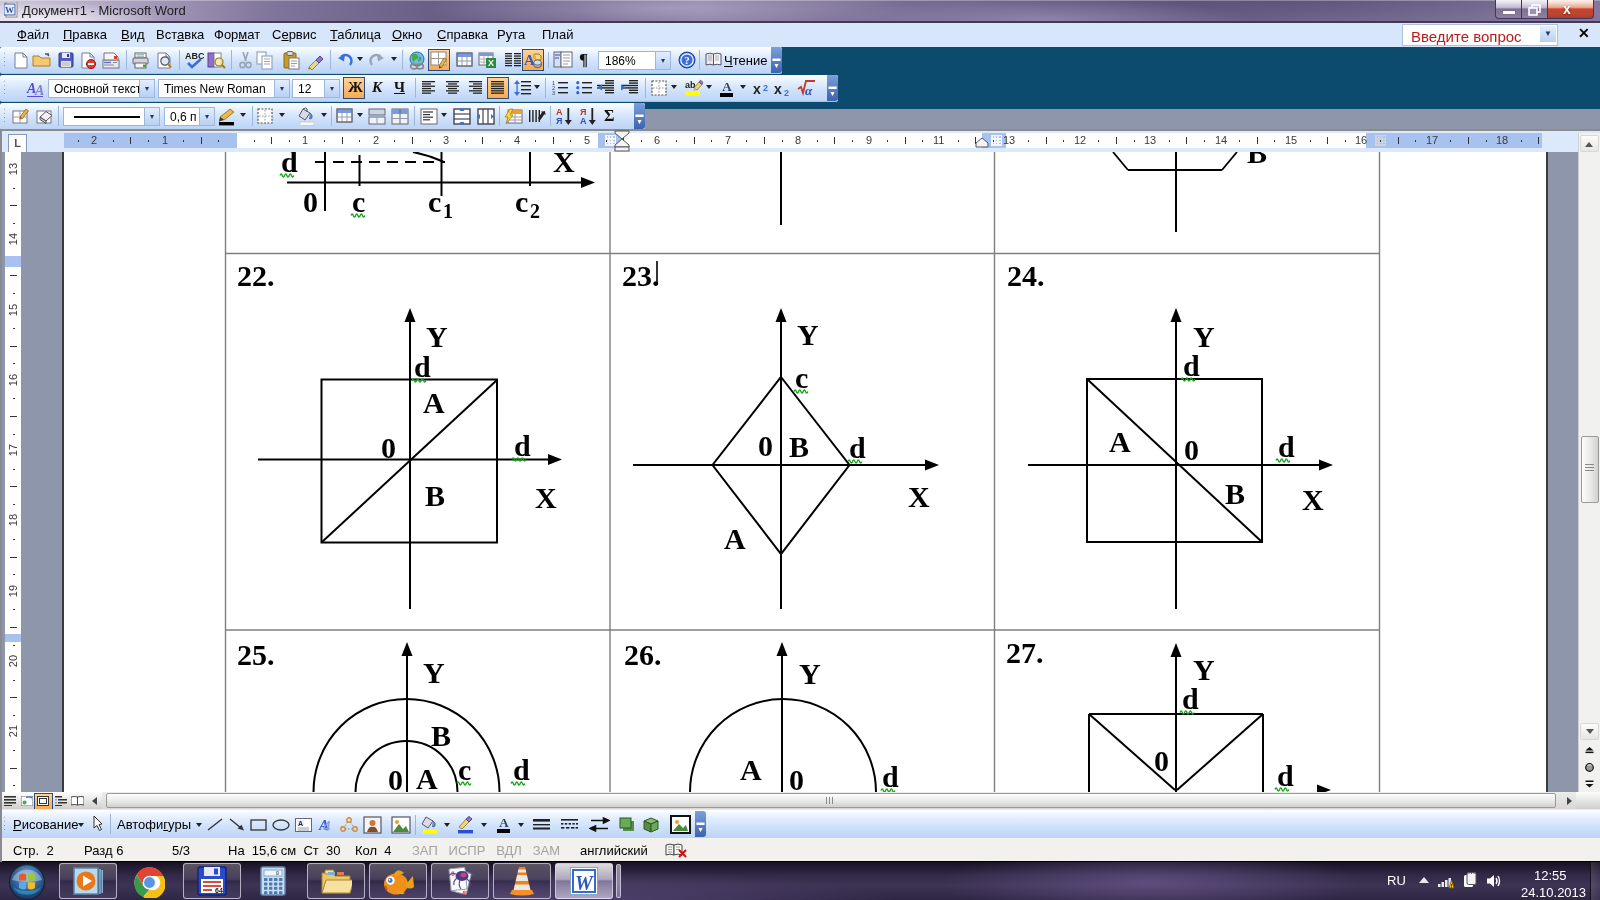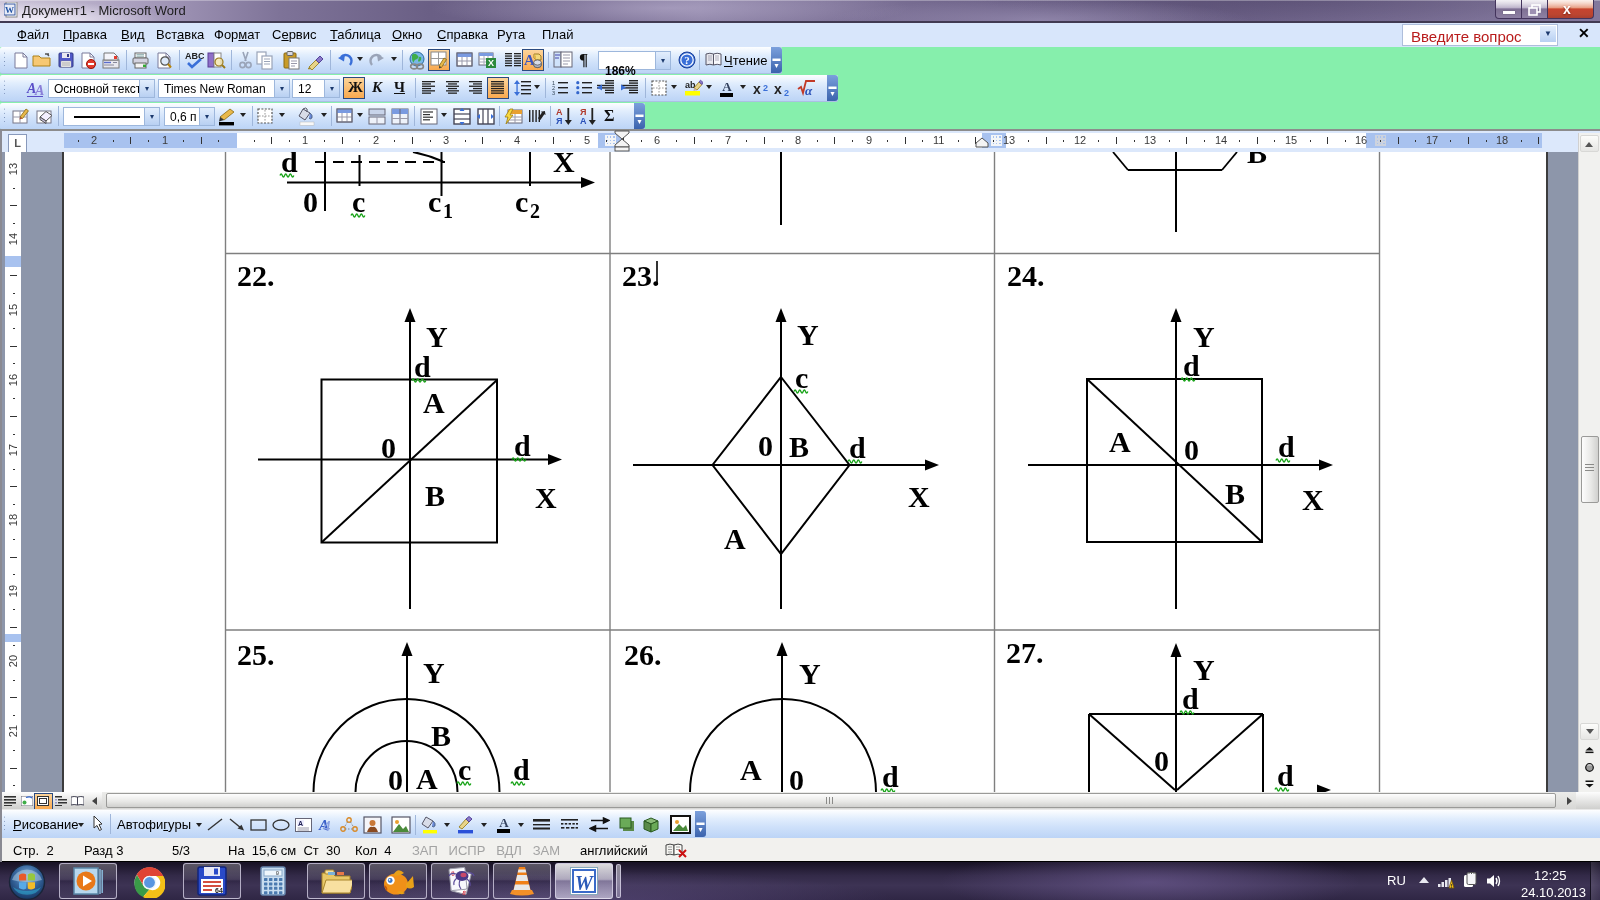--- a/index.html
+++ b/index.html
@@ -24,21 +24,21 @@
   #btnres{left:1521px;width:27px;
      background:linear-gradient(180deg,#cfc8d8 0%,#a99dbb 45%,#7e7093 50%,#8d80a3 100%);}
   #btncls{left:1547px;width:47px;border-radius:0 0 4px 0;
      background:linear-gradient(180deg,#f2c5b2 0%,#e0805f 45%,#c64430 50%,#bc4530 80%,#a83f30 100%);}
   .wbtn .g{position:absolute;left:0;top:0;width:100%;height:45%;
      background:linear-gradient(180deg,rgba(255,255,255,.75),rgba(255,255,255,.2));}
   
   #menubar{left:0;top:23px;width:1600px;height:24px;background:#d8e6fb;}
   #menubar .mi{position:absolute;top:4px;font-size:13px;color:#000;}
   
-  #tbband{left:0;top:47px;width:1600px;height:82px;background:#86efac;}
+  #tbband{left:0;top:47px;width:1600px;height:62px;background:#0c4a6e;}
   .tbrow{position:absolute;height:26px;
      background:linear-gradient(180deg,#fdfeff 0%,#e2eefd 30%,#cfe1fa 60%,#bcd4f6 100%);
      border-bottom:1px solid #aac0e2;border-radius:2px;}
   .grip{position:absolute;left:3px;top:4px;width:3px;height:18px;
      background-image:radial-gradient(circle 1.2px at 1.5px 2px,#7a90b8 55%,transparent 60%);
      background-size:3px 4.2px;}
   .tsep{position:absolute;top:3px;width:1px;height:20px;background:#9fb6da;}
   .chev{position:absolute;top:0;width:11px;height:26px;background:linear-gradient(180deg,#7ba0dc,#3b63ad);
      border-radius:0 3px 3px 0;color:#fff;font-size:8px;text-align:center;line-height:9px;}
   .combo{position:absolute;top:4px;height:19px;background:#fff;border:1px solid #9db7dc;box-sizing:border-box;
@@ -296,21 +296,21 @@
           <rect x="8" y="1" width="11" height="15" fill="#fff" stroke="#667" stroke-width="1"></rect>
           <g stroke="#99a" stroke-width="1">
             <line x1="10" y1="4" x2="17" y2="4"></line>
             <line x1="10" y1="7" x2="17" y2="7"></line>
             <line x1="10" y1="10" x2="17" y2="10"></line>
             <line x1="10" y1="13" x2="15" y2="13"></line>
           </g>
         </svg>
 <span class="ab" style="left:579px;top:3px;font-size:17px;font-weight:bold;color:#111;font-family:'Liberation Serif'">¶</span>
 <span class="combo" style="left:598px;width:73px;">
-          <span class="ab" style="left:6px;top:12px;font-weight:bold;">186%</span>
+          <span class="ab" style="left:6px;top:2px;">186%</span>
           <span class="cbtn">▾</span>
         </span>
 <svg class="ab" style="left:678px;top:4px" width="18" height="18" viewBox="0 0 18 18">
           <circle cx="9" cy="9" r="8" fill="#3a6fd8" stroke="#1a3f98" stroke-width="1"></circle>
           <circle cx="9" cy="9" r="6.2" fill="none" stroke="#fff" stroke-width="1.2"></circle>
           <text x="9" y="13" font-size="11" font-weight="bold" fill="#fff" text-anchor="middle" font-family="Liberation Serif">?</text>
         </svg>
 <span class="tsep" style="left:699px;top:3px;height:20px"></span>
 <svg class="ab" style="left:705px;top:5px" width="18" height="15" viewBox="0 0 18 15">
           <path d="M1,2 Q5,0.5 8.5,2 L8.5,13 Q5,11.5 1,13 Z" fill="#e8e8ee" stroke="#556" stroke-width="1"></path>
@@ -1059,21 +1059,21 @@
         <path d="M3,16 L9,9 L13,13 L16,10 L18,16 Z" fill="#4a8a3a"></path>
       </svg>
 <span class="chev" style="left:695px;top:1px;height:26px;">
         <span style="display:block;margin-top:7px;">▬</span>
         <span style="display:block;margin-top:-2px;">▾</span>
       </span>
     </div>
 
   <div id="statusbar" class="ab">
     <span class="ab" style="left:13px;top:5px">Стр.&nbsp; 2</span>
-    <span class="ab" style="left:84px;top:5px">Разд 3</span>
+    <span class="ab" style="left:84px;top:5px">Разд 6</span>
     <span class="ab" style="left:172px;top:5px">5/3</span>
     <span class="ab" style="left:228px;top:5px">На&nbsp; 15,6 см&nbsp; Ст&nbsp; 30&nbsp;&nbsp;&nbsp; Кол&nbsp; 4</span>
     <span class="ab" style="left:412px;top:5px;color:#a3a3a3">ЗАП&nbsp;&nbsp; ИСПР&nbsp;&nbsp; ВДЛ&nbsp;&nbsp; ЗАМ</span>
     <span class="ab" style="left:580px;top:5px">английский</span>
       <svg class="ab" style="left:664px;top:4px" width="24" height="16" viewBox="0 0 24 16">
         <path d="M2,3 Q6,1.2 10,3 L10,13 Q6,11.2 2,13 Z" fill="#f4f4f0" stroke="#444" stroke-width="1"></path>
         <path d="M18,3 Q14,1.2 10,3 L10,13 Q14,11.2 18,13 Z" fill="#fcfcf8" stroke="#444" stroke-width="1"></path>
         <g stroke="#888" stroke-width=".8">
           <line x1="4" y1="5" x2="8" y2="5"></line>
           <line x1="4" y1="7.5" x2="8" y2="7.5"></line>
@@ -1230,21 +1230,21 @@
           <line x1="12" y1="2" x2="12" y2="0"></line>
         </g>
       </svg>
 <svg class="ab" style="left:1486px;top:11px" width="16" height="16" viewBox="0 0 16 16">
         <polygon points="1,5.5 4,5.5 8,2 8,14 4,10.5 1,10.5" fill="#fff"></polygon>
         <g stroke="#fff" stroke-width="1.4" fill="none">
           <path d="M10,5 Q12,8 10,11"></path>
           <path d="M12,3 Q15,8 12,13"></path>
         </g>
       </svg>
-<span class="ab" style="left:1534px;top:6px;font-size:13px;color:#fff;">12:25</span>
+<span class="ab" style="left:1534px;top:6px;font-size:13px;color:#fff;">12:55</span>
 <span class="ab" style="left:1521px;top:23px;font-size:13px;color:#fff;">24.10.2013</span>
 <span class="ab" style="left:1590px;top:0;width:10px;height:39px;border-left:1px solid #141020;background:linear-gradient(90deg,rgba(255,255,255,.12),rgba(255,255,255,.04));"></span>
     </div>
 <div class="ab" style="left:0;top:129px;width:2px;height:733px;background:#8a8a92;"></div>
 <div id="vscroll" class="ab" style="left:1578px;top:133px;width:22px;height:659px;background:#f1f1ef;border-left:1px solid #d0d0d0;">
       <span class="ab" style="left:1px;top:2px;width:19px;height:17px;background:linear-gradient(180deg,#fcfcfa,#e6e6e4);border:1px solid #d8d8d6;border-radius:2px;box-sizing:border-box;"></span>
 <span class="ab" style="left:6px;top:9px;width:0;height:0;border-left:4px solid transparent;border-right:4px solid transparent;border-bottom:5px solid #555;"></span>
 <span class="ab" style="left:1.5px;top:303px;width:18px;height:67px;background:linear-gradient(90deg,#fdfdfd,#e9e9e7 55%,#d0d0ce);border:1px solid #9a9a98;border-radius:2px;box-sizing:border-box;"></span>
 <span class="ab" style="left:6px;top:330px;width:9px;height:8px;background-image:repeating-linear-gradient(0deg,#8a8a88 0 1.3px,transparent 1.3px 3px)"></span>
 <span class="ab" style="left:1px;top:590px;width:19px;height:17px;background:linear-gradient(180deg,#fcfcfa,#e6e6e4);border:1px solid #d8d8d6;border-radius:2px;box-sizing:border-box;"></span>

